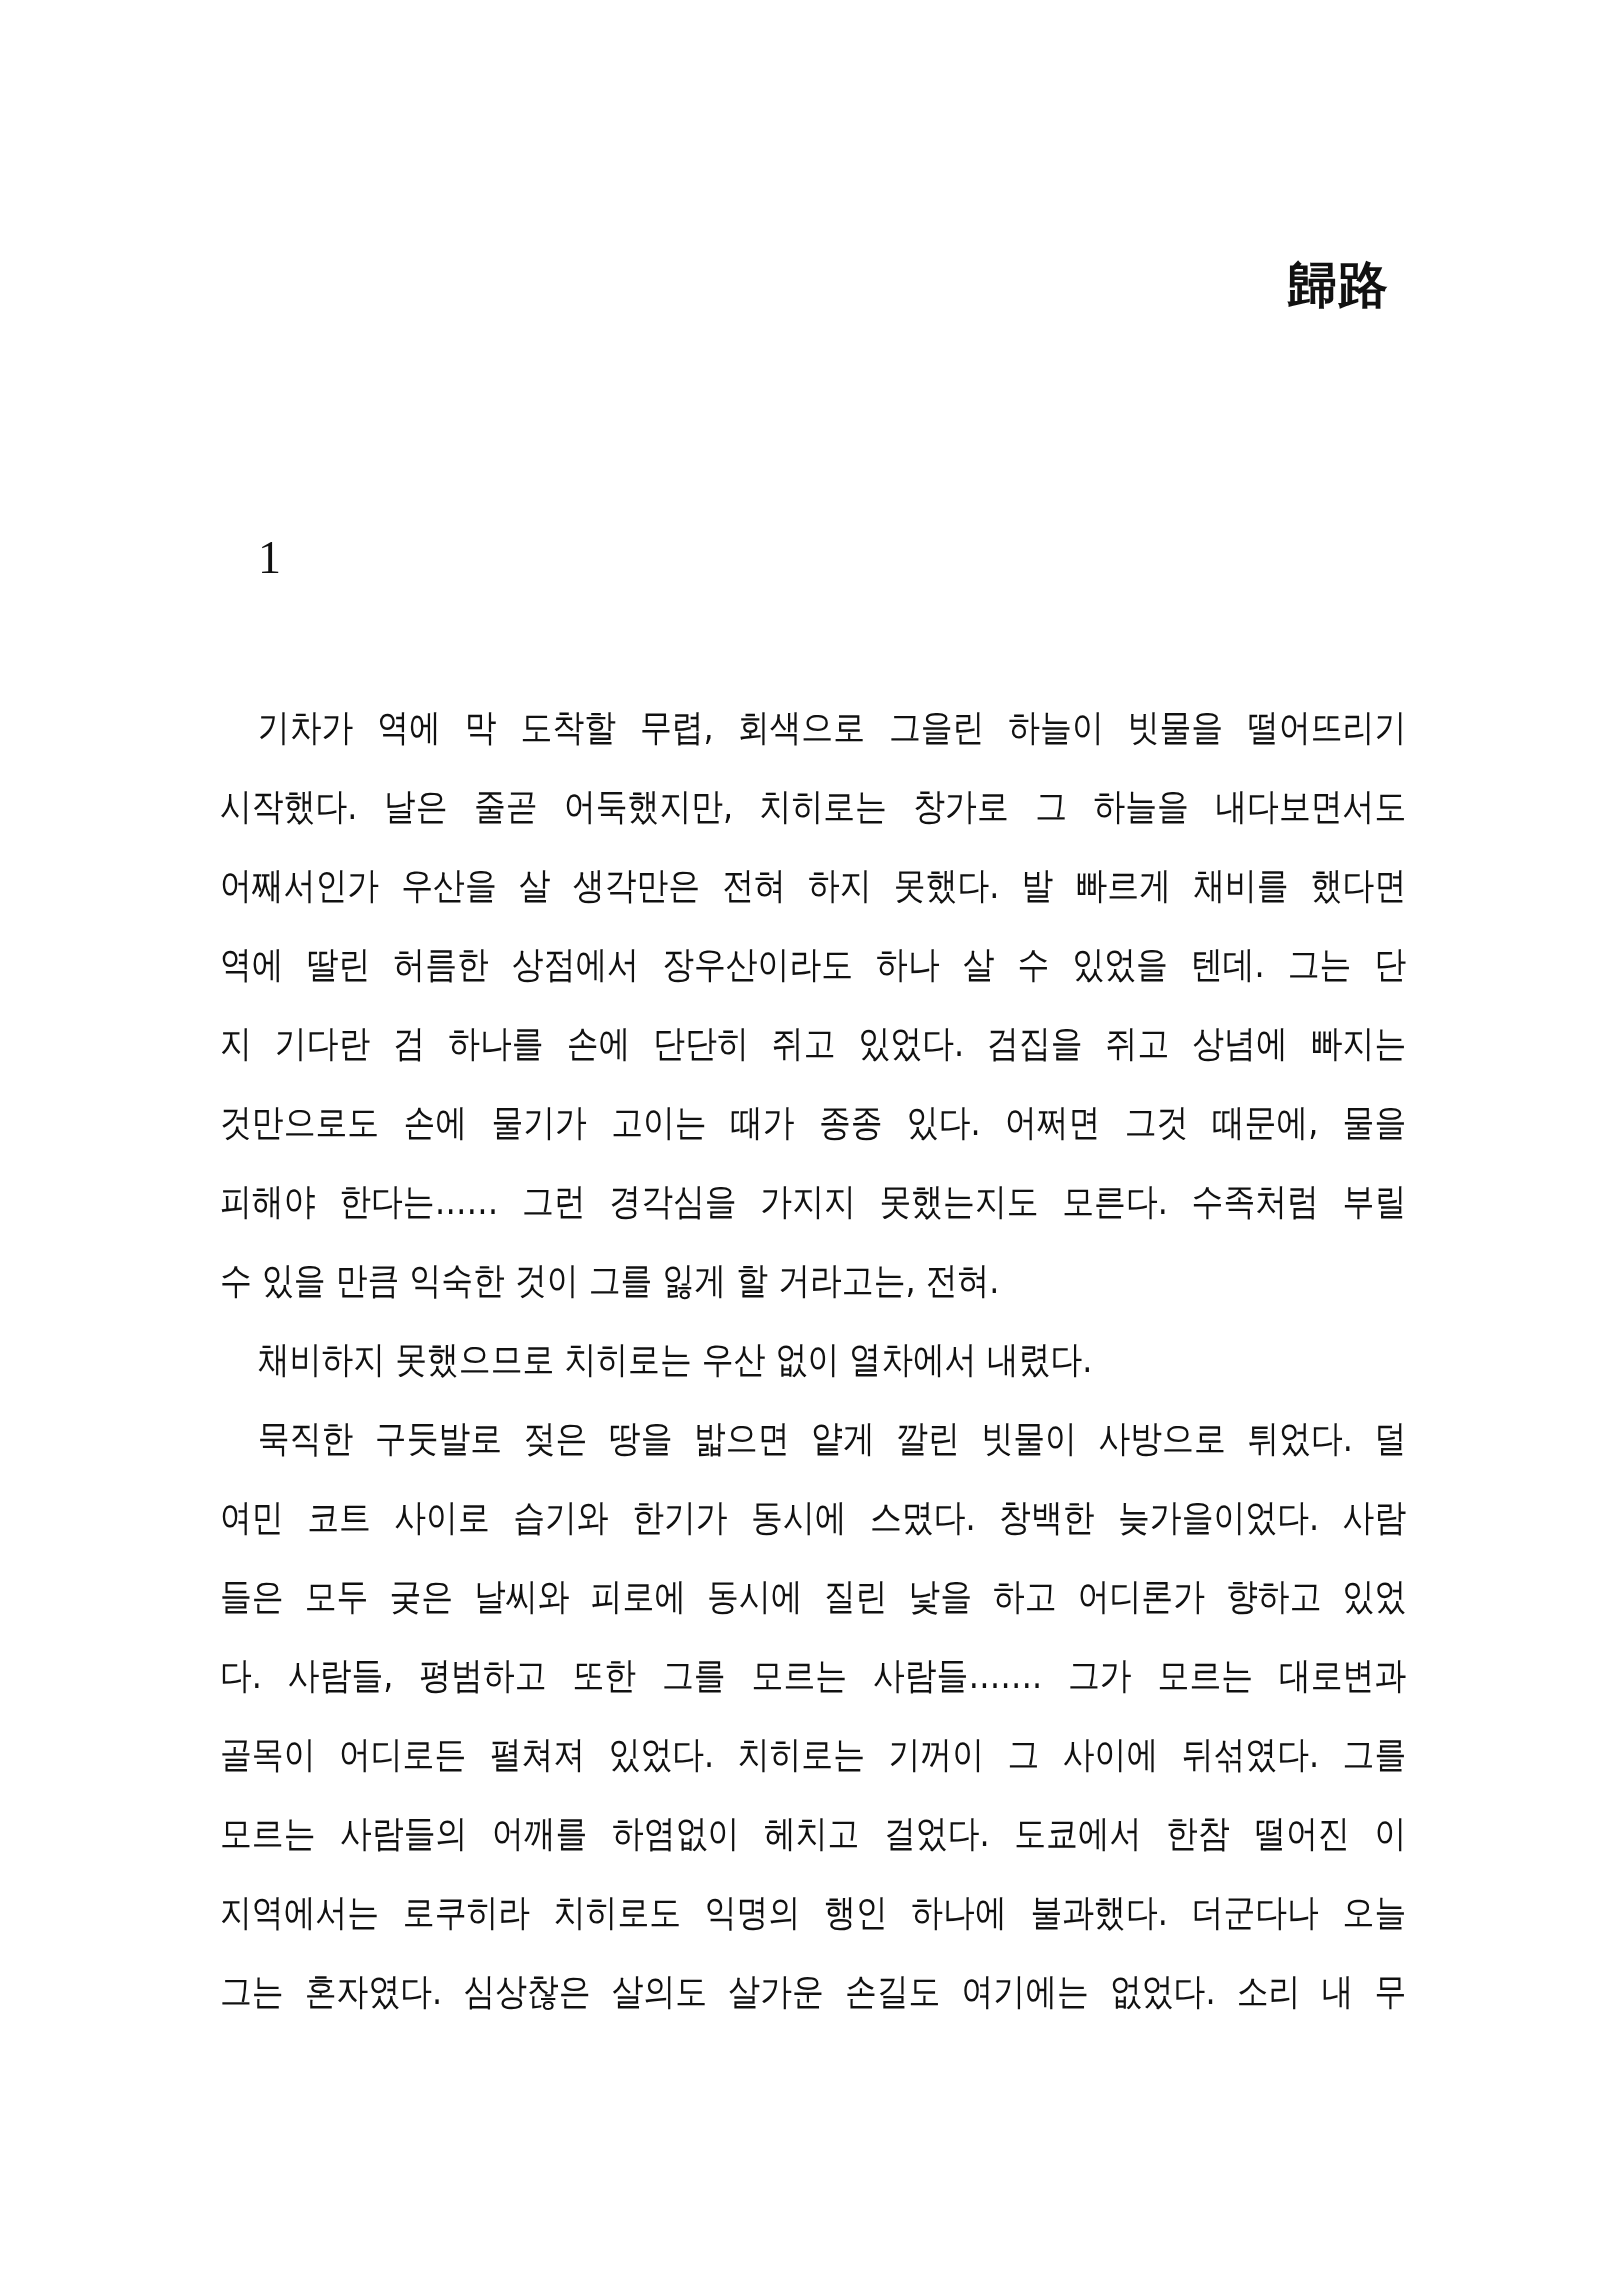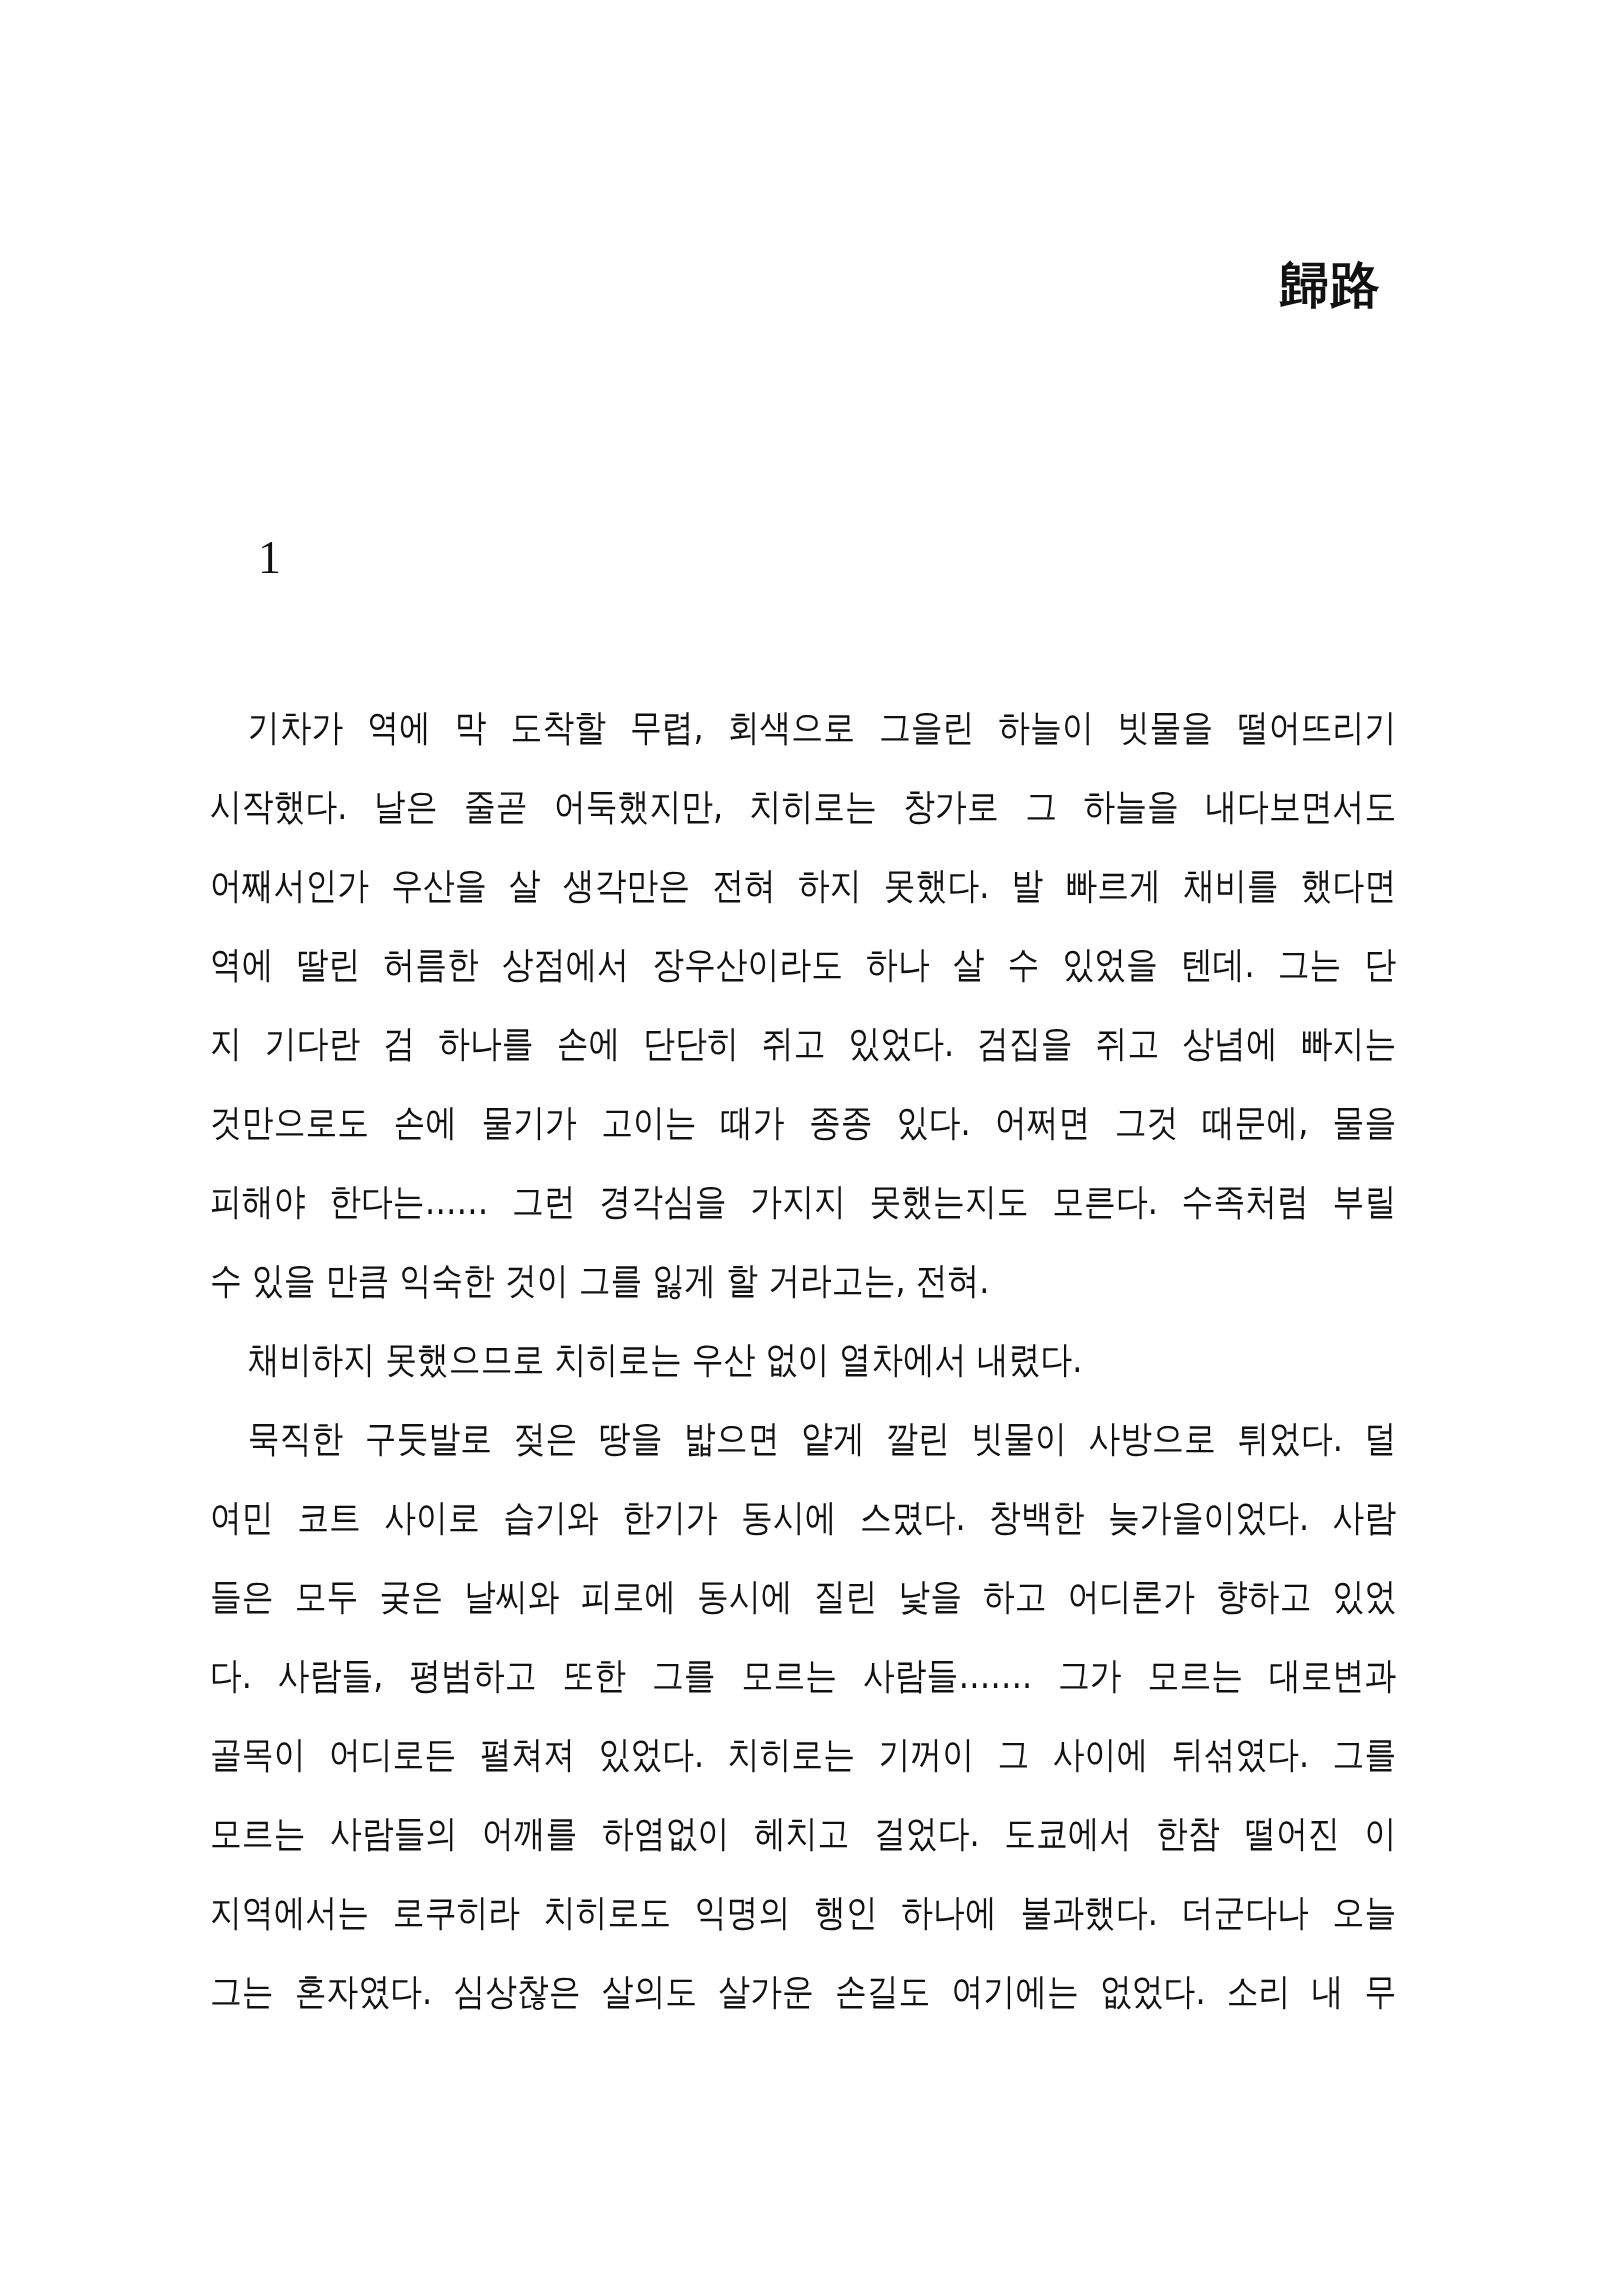--- a/index.html
+++ b/index.html
@@ -10,39 +10,39 @@
     body {
       width: 1611px;
       height: 2288px;
       position: relative;
       overflow: hidden;
       color: #111111;
       font-family: "DejaVu Sans", "Liberation Sans", sans-serif;
     }
     .chapter-title {
       position: absolute;
-      right: 230px;
+      right: 222px;
       top: 260px;
       font-family: "DejaVu Serif", "Liberation Serif", serif;
       font-size: 50px;
       font-weight: bold;
       letter-spacing: 0.9px;
       line-height: 1;
     }
     .section-number {
       position: absolute;
       left: 258px;
       top: 535px;
       font-family: "Liberation Serif", "DejaVu Serif", serif;
       font-size: 46px;
       line-height: 1;
     }
     .body-text {
       position: absolute;
-      left: 210px;
+      left: 220px;
       top: 688px;
       width: 1186px;
     }
     .line {
       height: 79px;
       line-height: 79px;
       font-size: 37px;
       white-space: nowrap;
       text-align: justify;
       text-align-last: justify;

